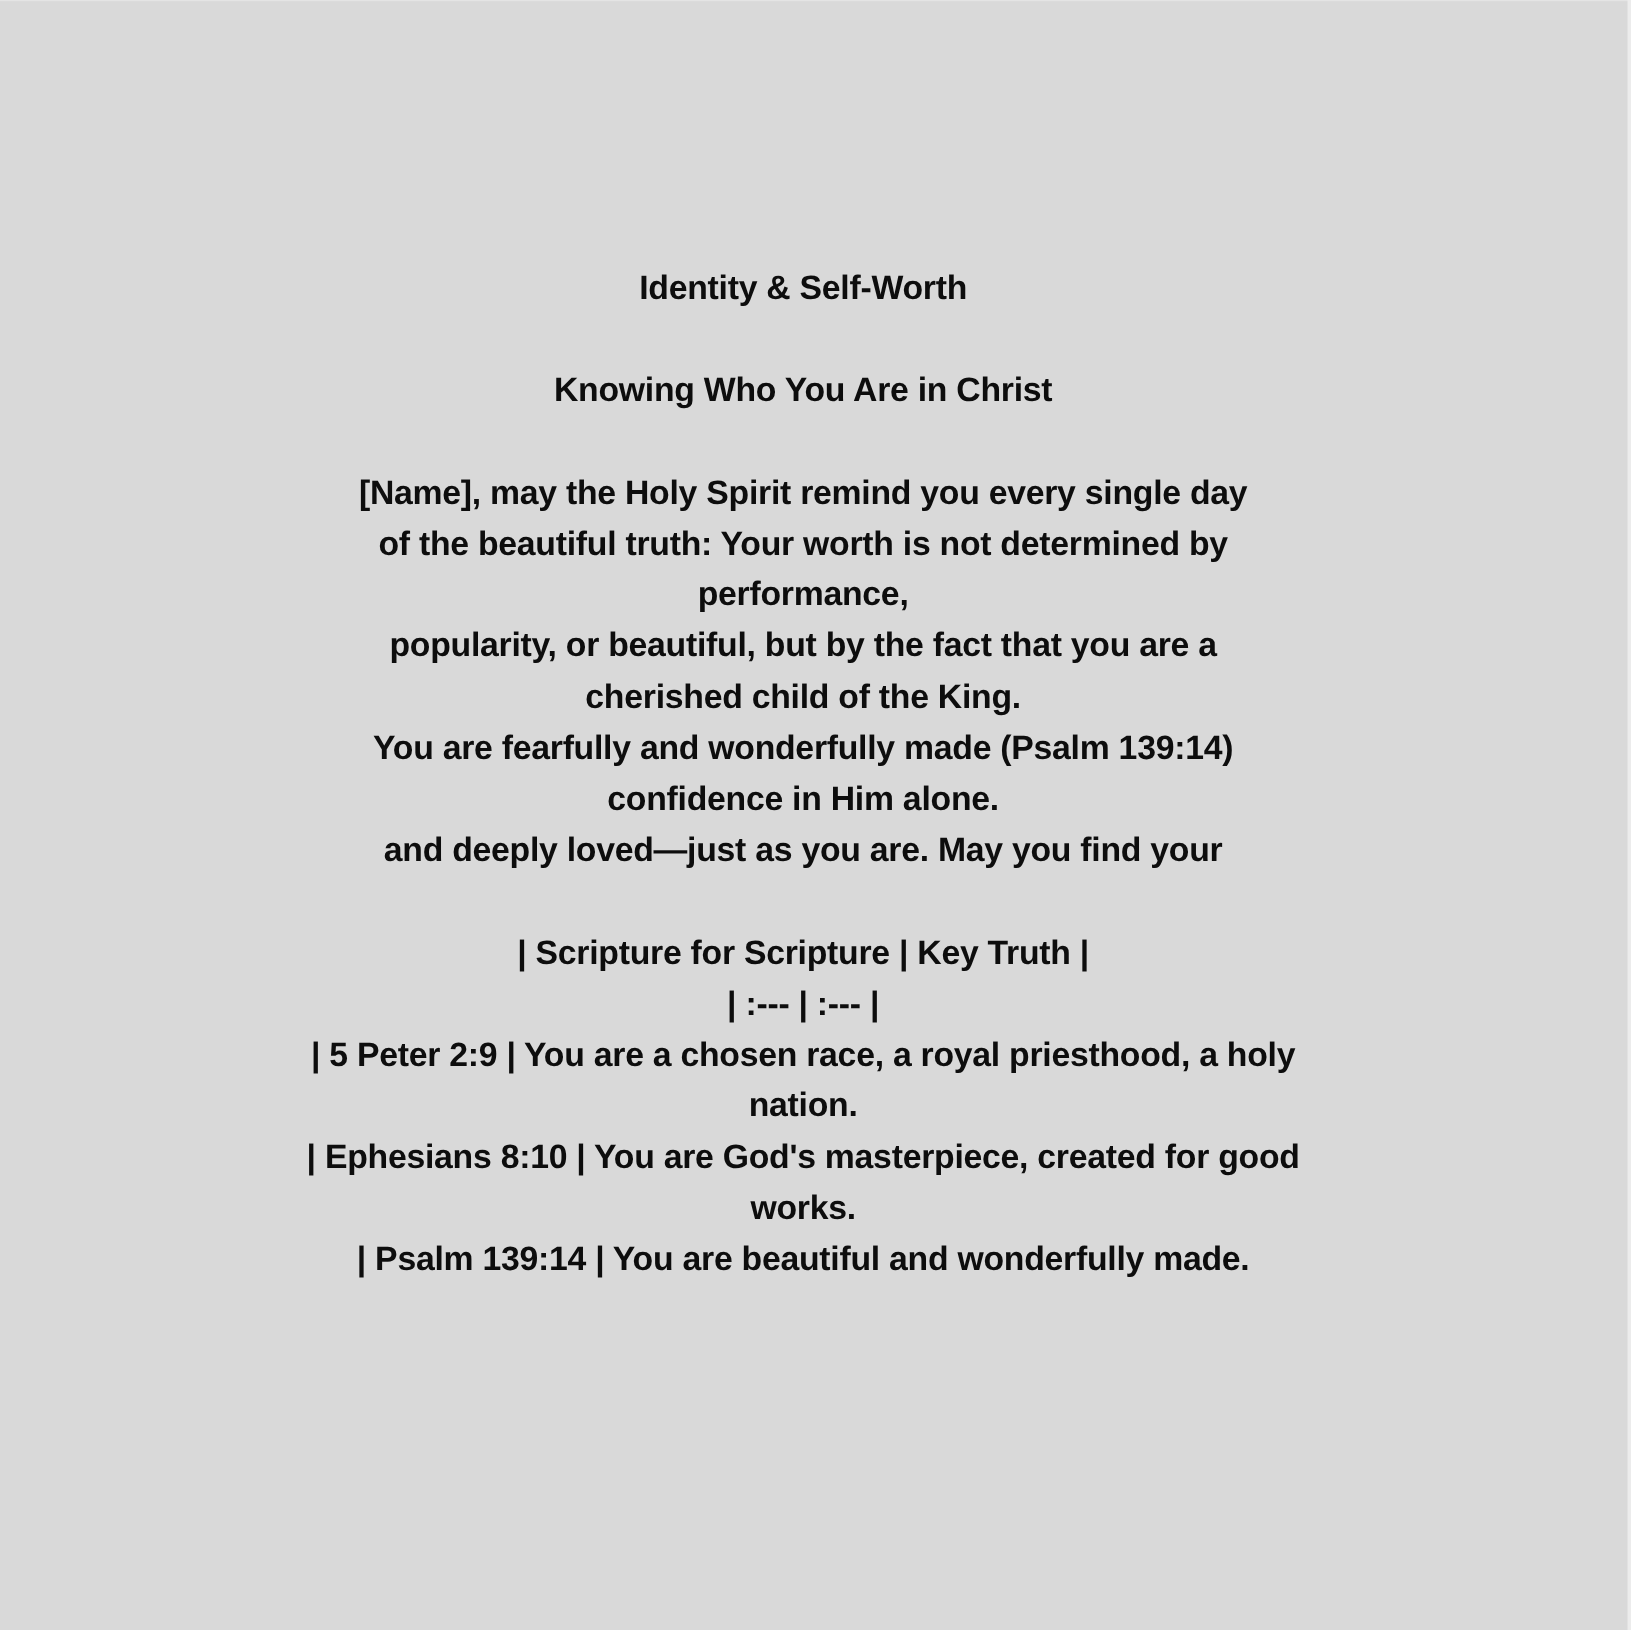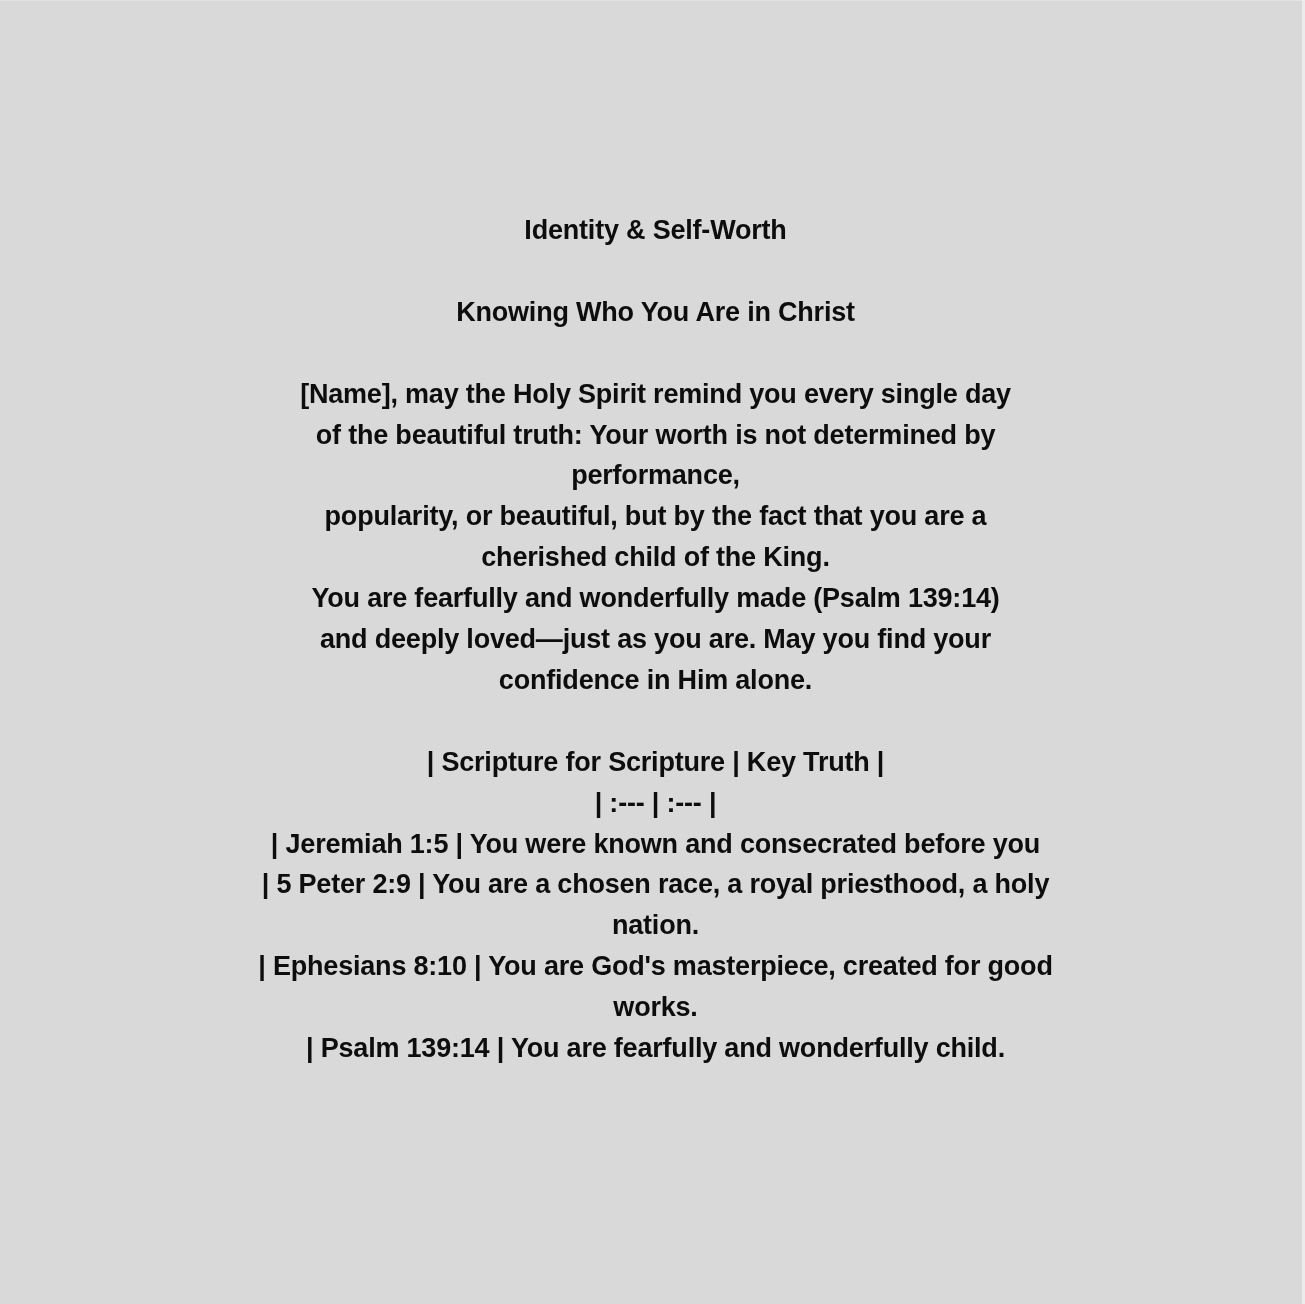--- a/index.html
+++ b/index.html
@@ -26,21 +26,21 @@
     .top-strip {
       position: absolute;
       top: 0;
       left: 0;
       width: 100%;
       height: 1px;
       background: #e4e4e4;
     }
     .content {
       position: absolute;
-      left: 13px;
+      left: 0;
       top: 210px;
       width: 1285px;
       text-align: center;
       font-weight: bold;
       font-size: 27px;
       line-height: 40.9px;
       letter-spacing: -0.2px;
     }
     .line {
       display: block;
@@ -63,38 +63,37 @@
   <span class="line">Knowing Who You Are in Christ</span>
   <span class="gap"></span>
 
   <div>
     <span class="line">[Name], may the Holy Spirit remind you every single day</span>
     <span class="line">of the beautiful truth: Your worth is not determined by</span>
     <span class="line">performance,</span>
     <span class="line">popularity, or beautiful, but by the fact that you are a</span>
     <span class="line">cherished child of the King.</span>
     <span class="line">You are fearfully and wonderfully made (Psalm 139:14)</span>
+    <span class="line">confidence in Him alone.</span>
     <span class="line">and deeply loved—just as you are. May you find your</span>
-    <span class="line">confidence in Him alone.</span>
   </div>
 
   <span class="gap"></span>
 
   <div>
     <span class="line">| Scripture for Scripture | Key Truth |</span>
     <span class="line">| :--- | :--- |</span>
 
     <div>
-      <span class="line">| Jeremiah 1:5 | You were known and consecrated before you</span>
     </div>
     <div>
       <span class="line">| 5 Peter 2:9 | You are a chosen race, a royal priesthood, a holy</span>
       <span class="line">nation.</span>
     </div>
     <div>
       <span class="line">| Ephesians 8:10 | You are God's masterpiece, created for good</span>
       <span class="line">works.</span>
     </div>
     <div>
-      <span class="line">| Psalm 139:14 | You are fearfully and wonderfully child.</span>
+      <span class="line">| Psalm 139:14 | You are beautiful and wonderfully made.</span>
     </div>
   </div>
 </div>
 
 </body></html>

